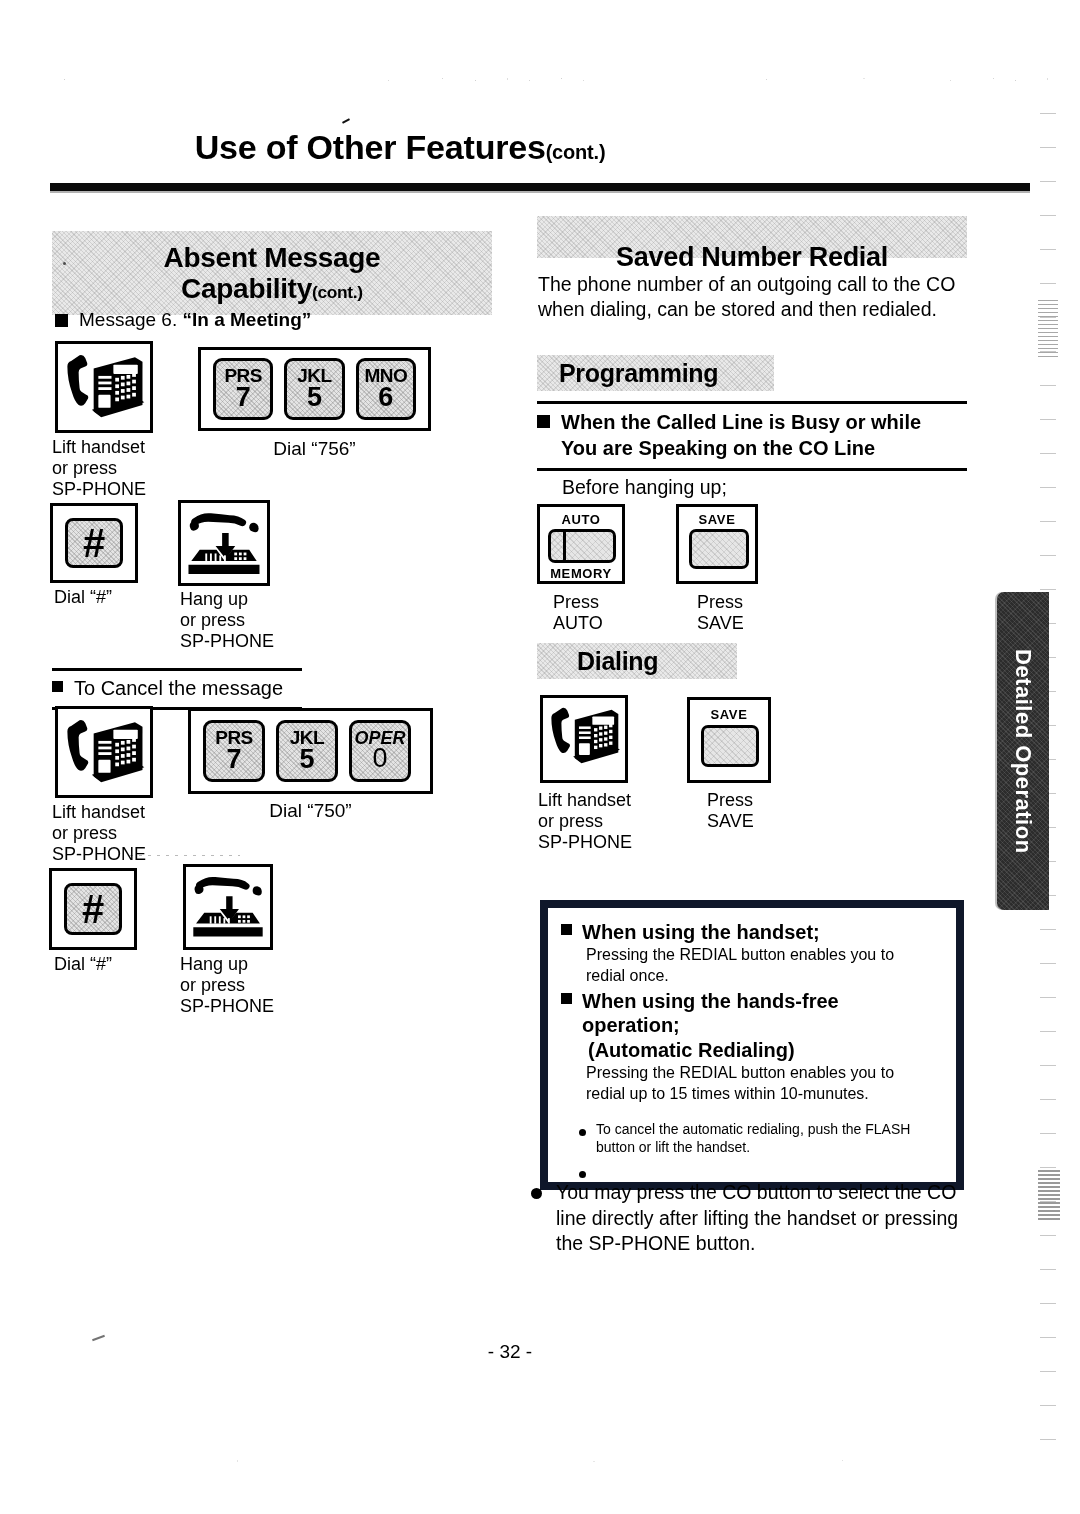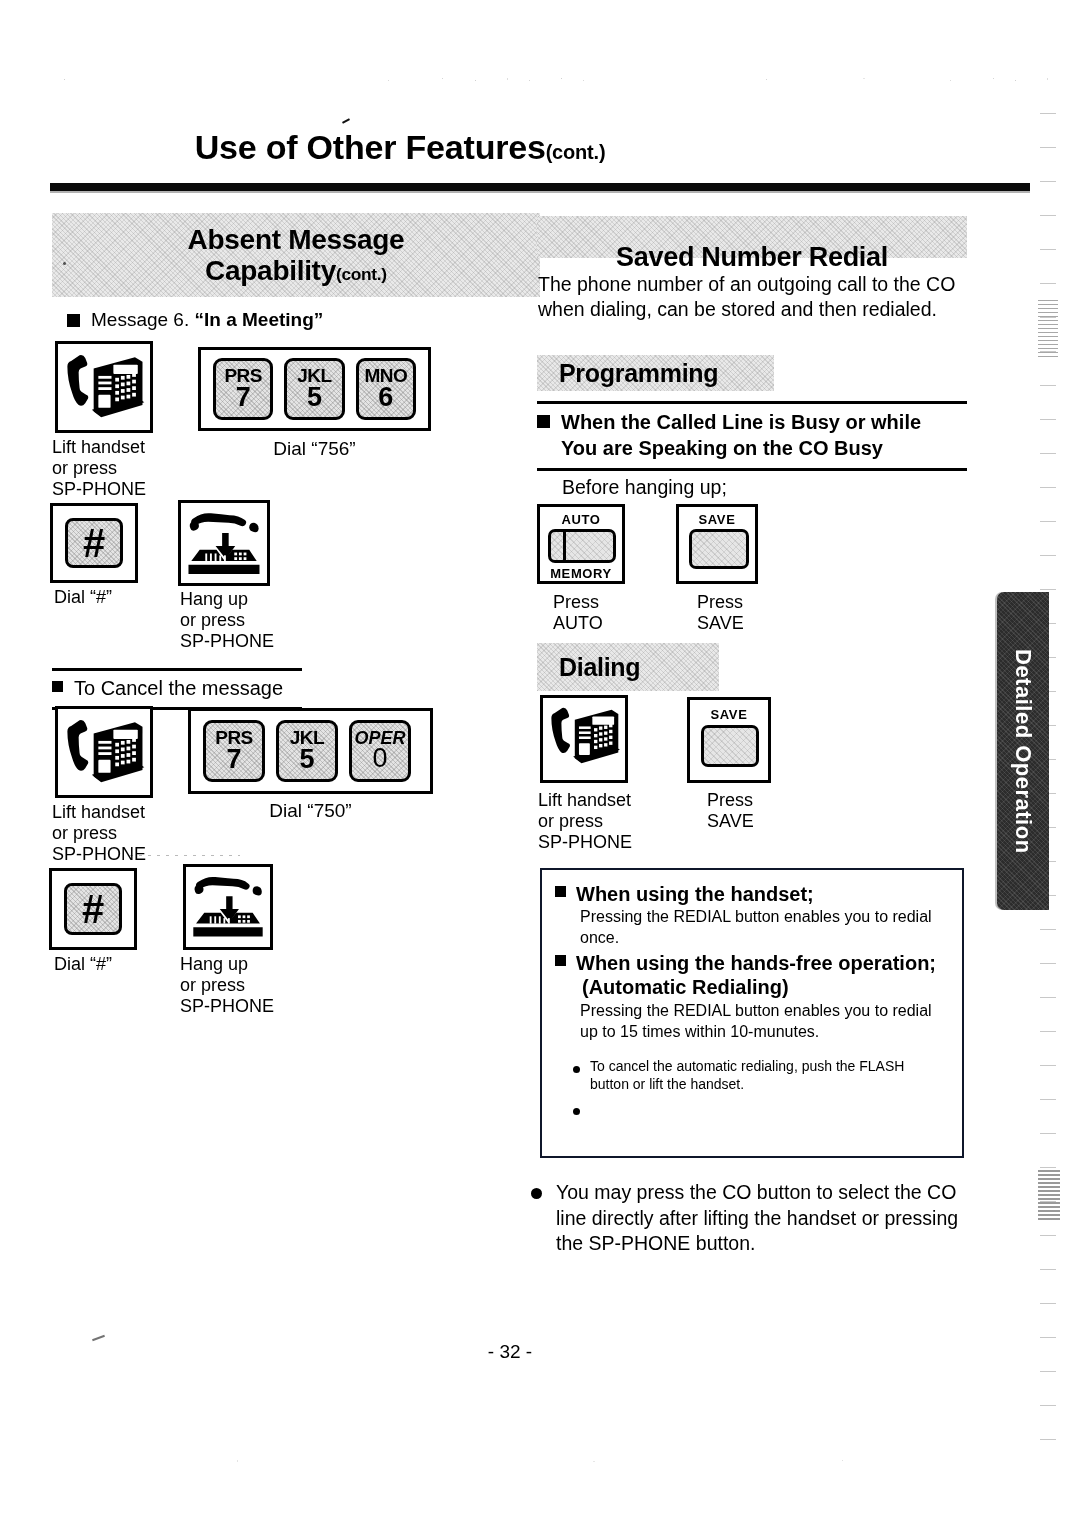--- a/index.html
+++ b/index.html
@@ -134,56 +134,55 @@
     text-align: center;
   }
   .banner .btext {
     font-weight: bold;
     letter-spacing: -0.3px;
     line-height: 1.12;
   }
   .banner .bcont { font-size: .62em; }
 
   #banner-absent {
-    left: 52px; top: 213px;
-    width: 488px; height: 84px;
+    left: 52px; top: 231px;
+    width: 440px; height: 84px;
   }
   #banner-absent .btext { font-size: 28px; }
 
   #banner-saved {
     left: 537px; top: 216px;
     width: 430px; height: 42px;
   }
   #banner-saved .btext { font-size: 27px; margin-top: 40px; }
 
   #banner-programming {
     left: 537px; top: 355px;
     width: 215px; height: 36px;
     justify-content: flex-start;
     padding-left: 22px;
   }
   #banner-programming .btext { font-size: 25px; }
 
   #banner-dialing {
     left: 537px; top: 643px;
-    width: 160px; height: 48px;
+    width: 160px; height: 36px;
     justify-content: flex-start;
-    padding-left: 22px;
+    padding-left: 40px;
   }
   #banner-dialing .btext { font-size: 25px; }
 
   
   .subhead {
     position: absolute;
     display: flex;
     align-items: flex-start;
     gap: 11px;
     font-size: 19px;
     font-weight: bold;
-    margin-left: 12px;
   }
   .sq {
     display: inline-block;
     width: 13px; height: 13px;
     background: #000;
     flex: 0 0 auto;
     margin-top: 5px;
   }
   .sq-sm { width: 11px; height: 11px; margin-top: 4px; }
 
@@ -315,23 +314,23 @@
   .featkey-split {
     position: absolute;
     top: 0; bottom: 0;
     width: 3px;
     background: #000;
   }
 
   
   #note-box {
     position: absolute;
-    left: 540px; top: 868px;
+    left: 540px; top: 900px;
     width: 424px; height: 290px;
-    border: 2px solid #0f172a;
+    border: 8px solid #0f172a;
     box-sizing: border-box;
     padding: 12px 23px 0 13px;
   }
   #note-box .nh {
     display: flex; align-items: flex-start; gap: 10px;
     font-size: 20px; font-weight: bold; line-height: 1.22;
   }
   #note-box .nb {
     font-size: 16px;
     line-height: 1.30;
@@ -639,21 +638,21 @@
 
   <div class="body-text" id="para-intro">The phone number of an outgoing call to the CO when dialing, can be stored and then redialed.</div>
 
   <div class="banner" id="banner-programming">
     <div class="btext">Programming</div>
   </div>
 
   <div class="ruled-head" id="head-busy">
     <div class="inner">
       <span class="sq"></span>
-      <span><span>When the Called Line is Busy or while</span><br><span>You are Speaking on the CO Busy</span></span>
+      <span><span>When the Called Line is Busy or while</span><br><span>You are Speaking on the CO Line</span></span>
     </div>
   </div>
 
   <div class="body-text" id="para-before">Before hanging up;</div>
 
   <div class="figbox" style="left:537px; top:504px; width:88px; height:80px;">
     <div class="featkey-label" style="top:5px;">AUTO</div>
     <div class="featkey-pad" style="left:8px; top:22px; width:68px; height:34px;">
       <div class="featkey-split" style="left:12px;"></div>
     </div>

